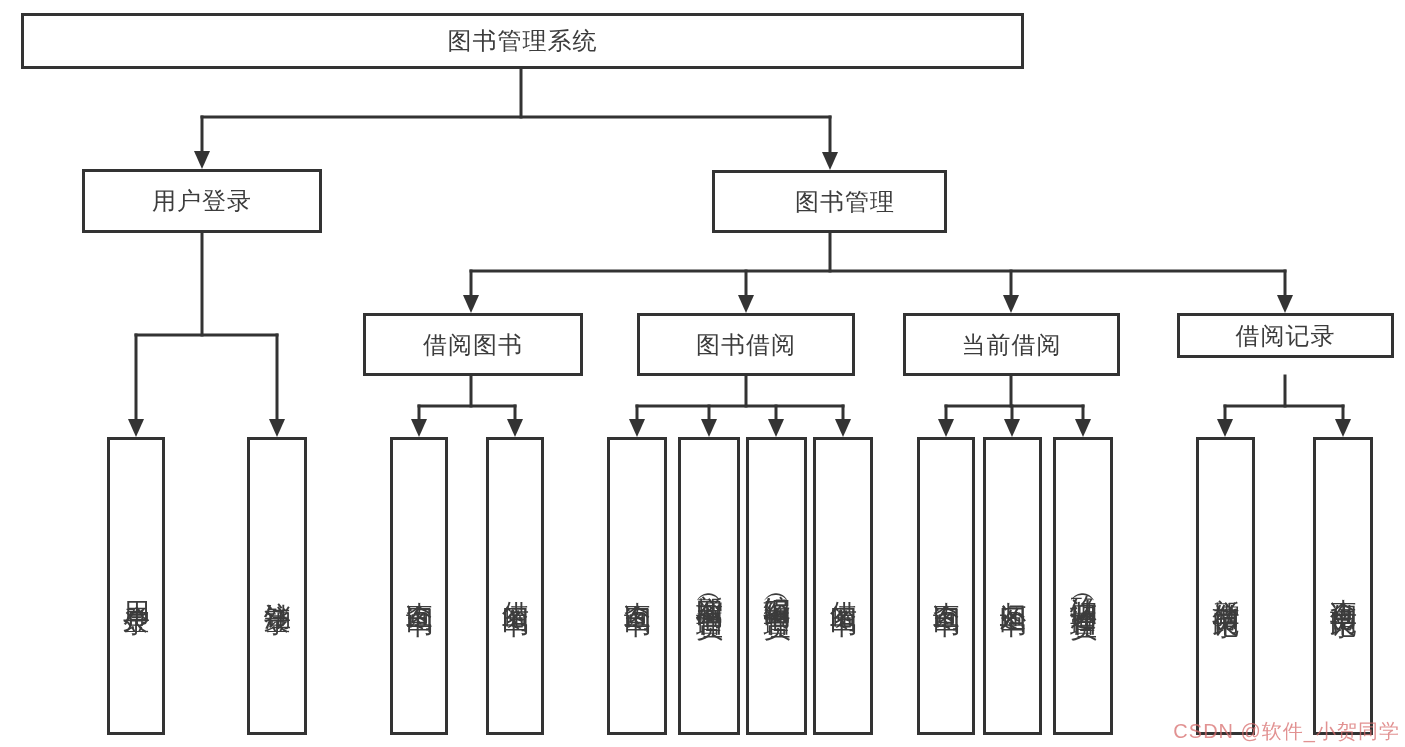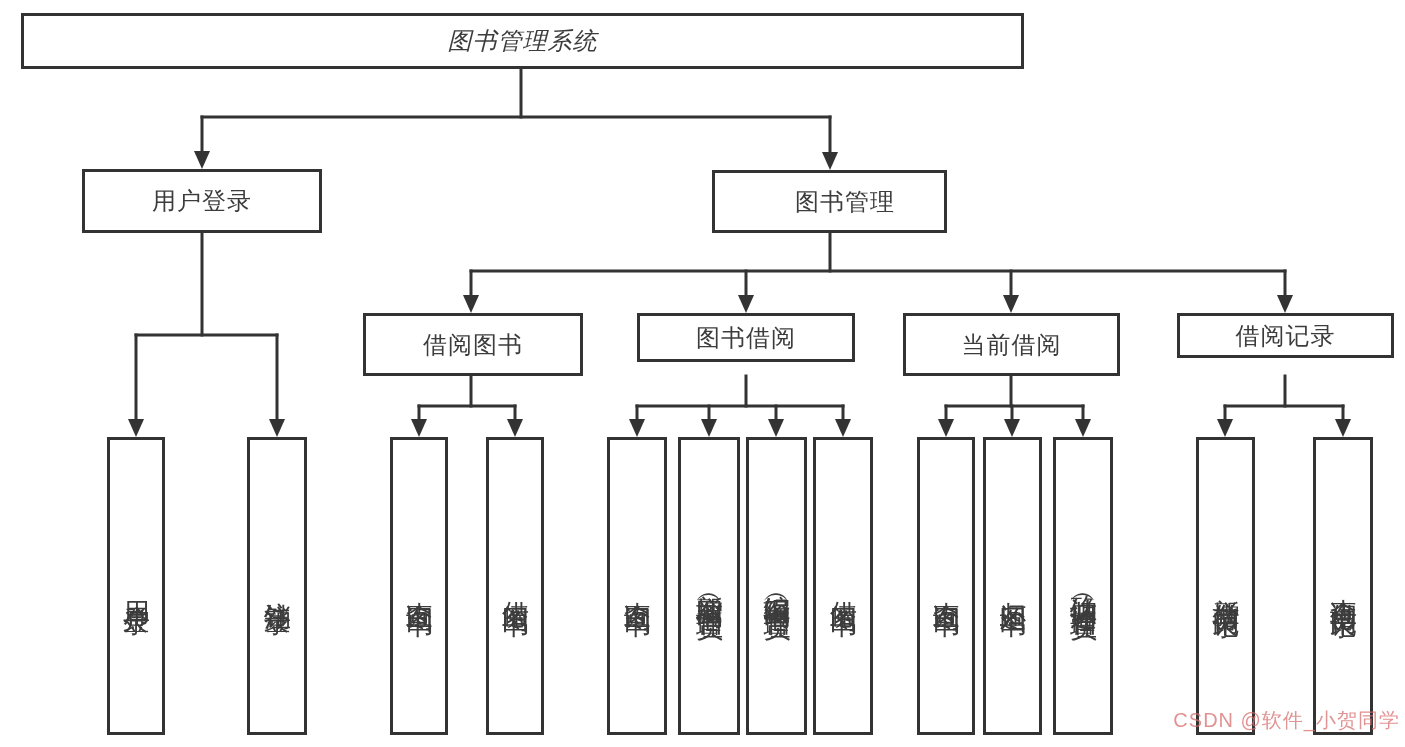--- a/index.html
+++ b/index.html
@@ -48,21 +48,21 @@
   }
   .node.v span {
     writing-mode: vertical-rl;
     font-size: 27px;
     letter-spacing: 3px;
     line-height: 1;
   }
   .watermark {
     position: absolute;
     right: 5px;
-    bottom: 13px;
+    bottom: 2px;
     font-size: 20px;
     letter-spacing: 1px;
     white-space: nowrap;
     opacity: 0.75;
     z-index: 10;
   }
 </style>
 </head>
 <body>
 
@@ -115,33 +115,33 @@
       <path d="M 1083 406 V 422" stroke="#333333"></path>
       <polygon points="1083,437 1075,419 1091,419" fill="#333333"></polygon>
       <path d="M 1285 376 V 406" stroke="#333333"></path>
       <path d="M 1225 406 H 1343" stroke="#333333"></path>
       <path d="M 1225 406 V 422" stroke="#333333"></path>
       <polygon points="1225,437 1217,419 1233,419" fill="#333333"></polygon>
       <path d="M 1343 406 V 422" stroke="#333333"></path>
       <polygon points="1343,437 1335,419 1351,419" fill="#333333"></polygon>
     </svg>
   <div id="nodes">
-      <div class="node h" style="left: 21px; top: 13px; width: 1003px; height: 56px; font-style: italic;">
+      <div class="node h" style="left: 21px; top: 13px; width: 1003px; height: 56px;">
         <span>图书管理系统</span>
       </div>
       <div class="node h" style="left: 82px; top: 169px; width: 240px; height: 64px;">
         <span>用户登录</span>
       </div>
       <div class="node h" style="left: 712px; top: 170px; width: 235px; height: 63px; padding-left: 31px;">
         <span>图书管理</span>
       </div>
       <div class="node h" style="left: 363px; top: 313px; width: 220px; height: 63px;">
         <span>借阅图书</span>
       </div>
-      <div class="node h" style="left: 637px; top: 313px; width: 218px; height: 49px;">
+      <div class="node h" style="left: 637px; top: 313px; width: 218px; height: 63px;">
         <span>图书借阅</span>
       </div>
       <div class="node h" style="left: 903px; top: 313px; width: 217px; height: 63px;">
         <span>当前借阅</span>
       </div>
       <div class="node h" style="left: 1177px; top: 313px; width: 217px; height: 45px;">
         <span>借阅记录</span>
       </div>
       <div class="node v" style="left: 107px; top: 437px; width: 58px; height: 298px;">
         <span>用户登录</span>

